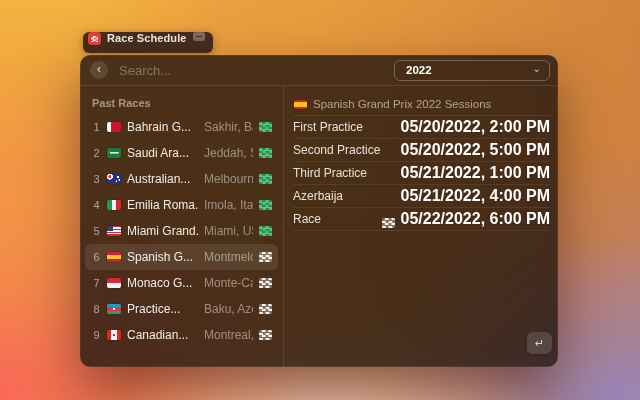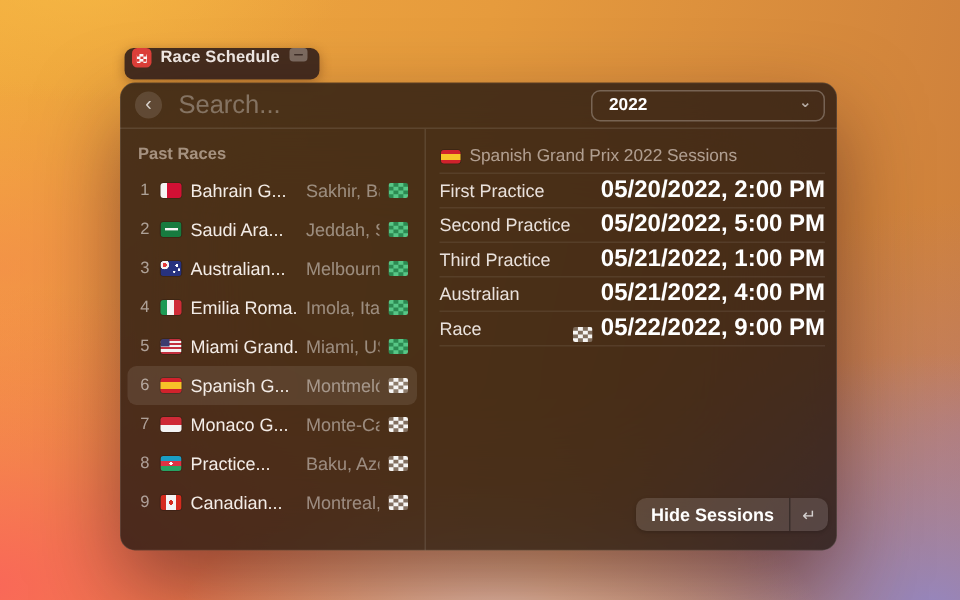--- a/index.html
+++ b/index.html
@@ -31,21 +31,21 @@
     background:rgba(33,21,17,0.80);backdrop-filter:blur(42px) saturate(1.15);
     -webkit-backdrop-filter:blur(42px) saturate(1.15);color:#fff;overflow:hidden;
     box-shadow:0 24px 55px rgba(50,12,25,0.50), inset 0 0 0 0.5px rgba(255,255,255,0.14);}
 
   .searchbar{height:30px;display:flex;align-items:center;gap:9px;padding:0 8px 0 10px;
     border-bottom:1px solid rgba(255,255,255,0.10);}
   .back-button{width:18px;height:18px;border-radius:50%;border:none;flex:none;cursor:default;
     background:rgba(255,255,255,0.12);color:rgba(255,255,255,0.75);font-size:13px;line-height:16px;
     display:flex;align-items:center;justify-content:center;padding:0 0 2px 0;font-family:inherit;}
   .search-input{flex:1;min-width:0;background:transparent;border:none;outline:none;color:#fff;
-    font-size:17px;font-family:inherit;}
+    font-size:13px;font-family:inherit;}
   .search-input::placeholder{color:rgba(255,255,255,0.32);}
   .year-dd{width:156px;height:21px;box-sizing:border-box;flex:none;border:1px solid rgba(255,255,255,0.26);
     border-radius:6px;display:flex;align-items:center;padding:0 8px 0 11px;font-size:11.5px;font-weight:600;}
   .year-dd .chev{margin-left:auto;color:rgba(255,255,255,0.60);font-size:10px;line-height:1;transform:translateY(-1px);}
 
   .bodyrow{display:flex;height:281px;}
   .sidebar{width:204px;box-sizing:border-box;border-right:1px solid rgba(255,255,255,0.10);
     padding:7px 5px 0 5px;overflow:hidden;flex:none;}
   .section-h{height:21px;line-height:21px;padding:0 7px;font-size:11px;font-weight:600;
     color:rgba(240,225,214,0.55);white-space:nowrap;}
@@ -211,38 +211,37 @@
     </span>
   </div>
             <div class="session-row">
     <span class="session-label">Third Practice</span>
     <span class="session-value">
 
       <span class="val">05/21/2022, 1:00 PM</span>
     </span>
   </div>
             <div class="session-row">
-    <span class="session-label">Australian</span>
+    <span class="session-label">Azerbaija</span>
     <span class="session-value">
 
       <span class="val">05/21/2022, 4:00 PM</span>
     </span>
   </div>
             <div class="session-row with-flag">
     <span class="session-label">Race</span>
     <span class="session-value">
       <span class="chk chk-white"></span>
-      <span class="val">05/22/2022, 9:00 PM</span>
+      <span class="val">05/22/2022, 6:00 PM</span>
     </span>
   </div>
           </div>
 
         <div class="actionbar">
           <div class="action-btn">
-            <span class="action-label">Hide Sessions</span>
             <span class="action-kbd">↵</span>
           </div>
         </div>
       </div>
     </div>
 
   </div>
 </div>
 
 </body></html>

